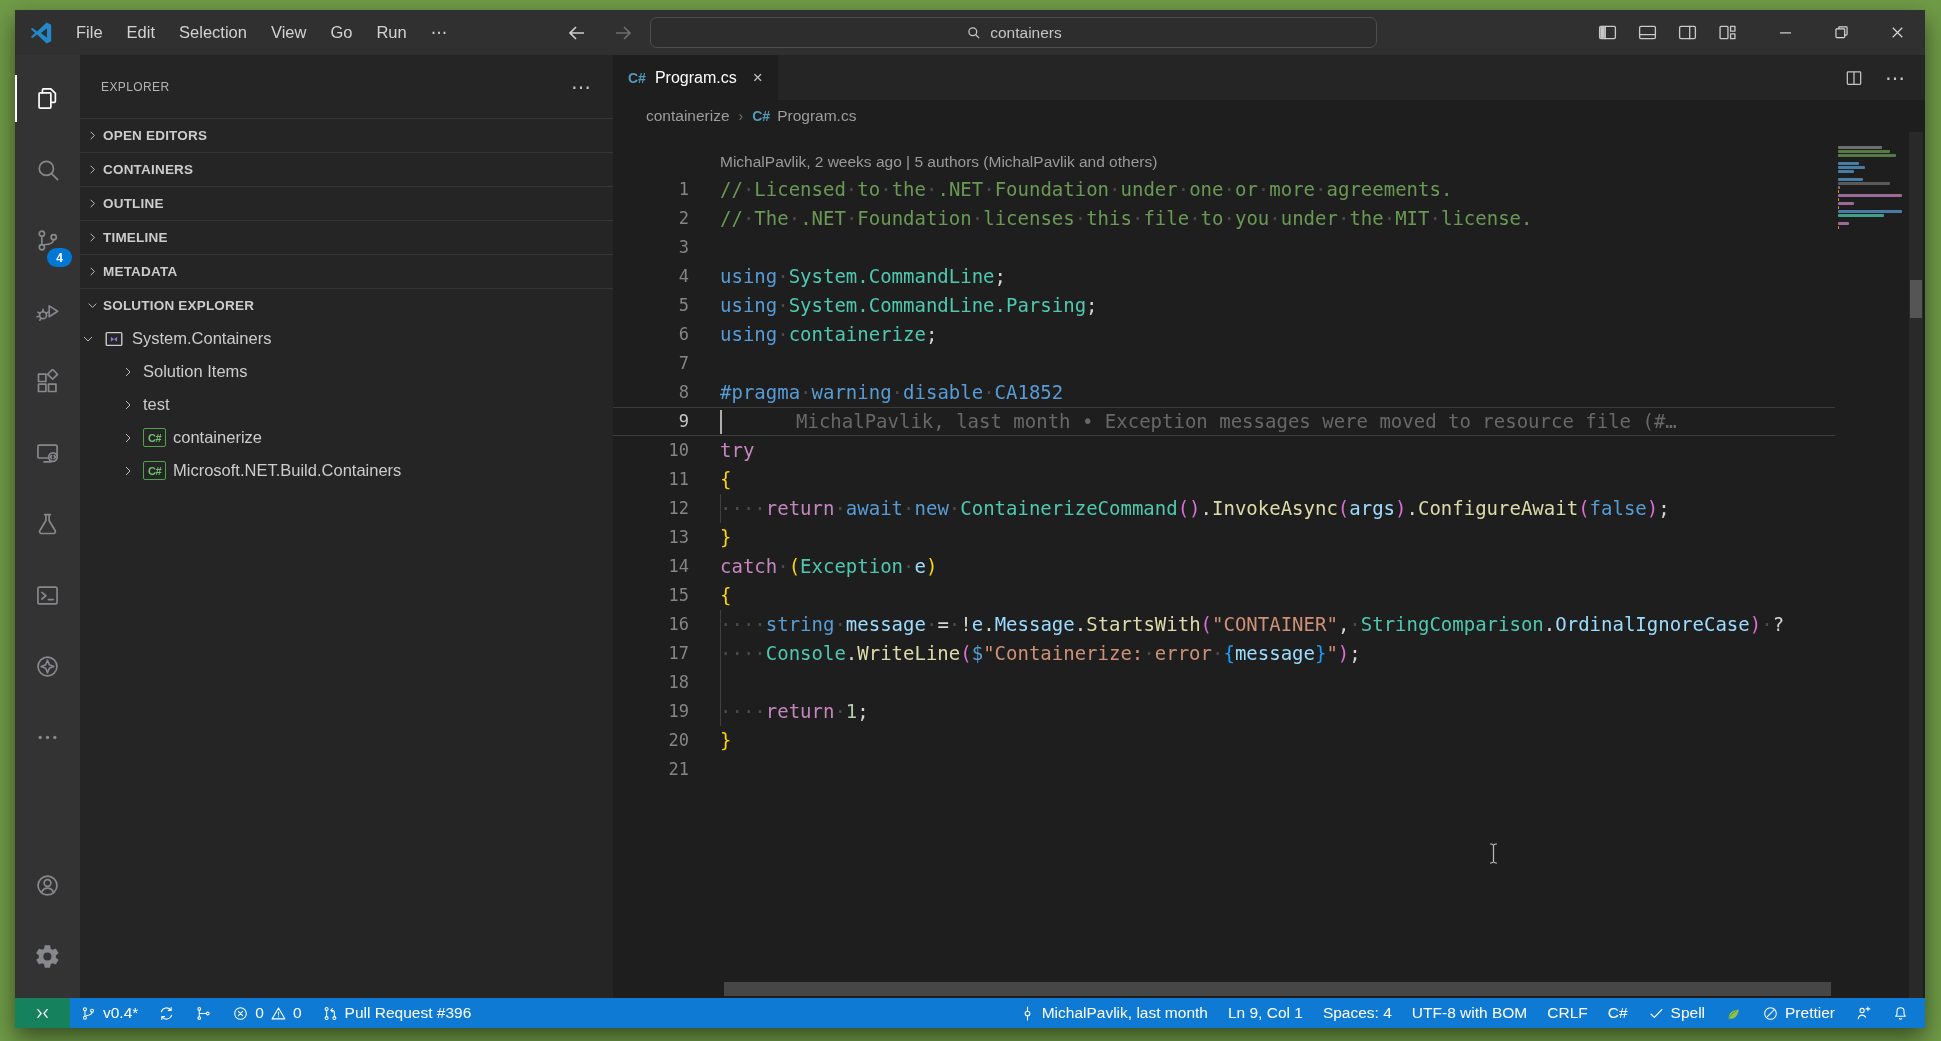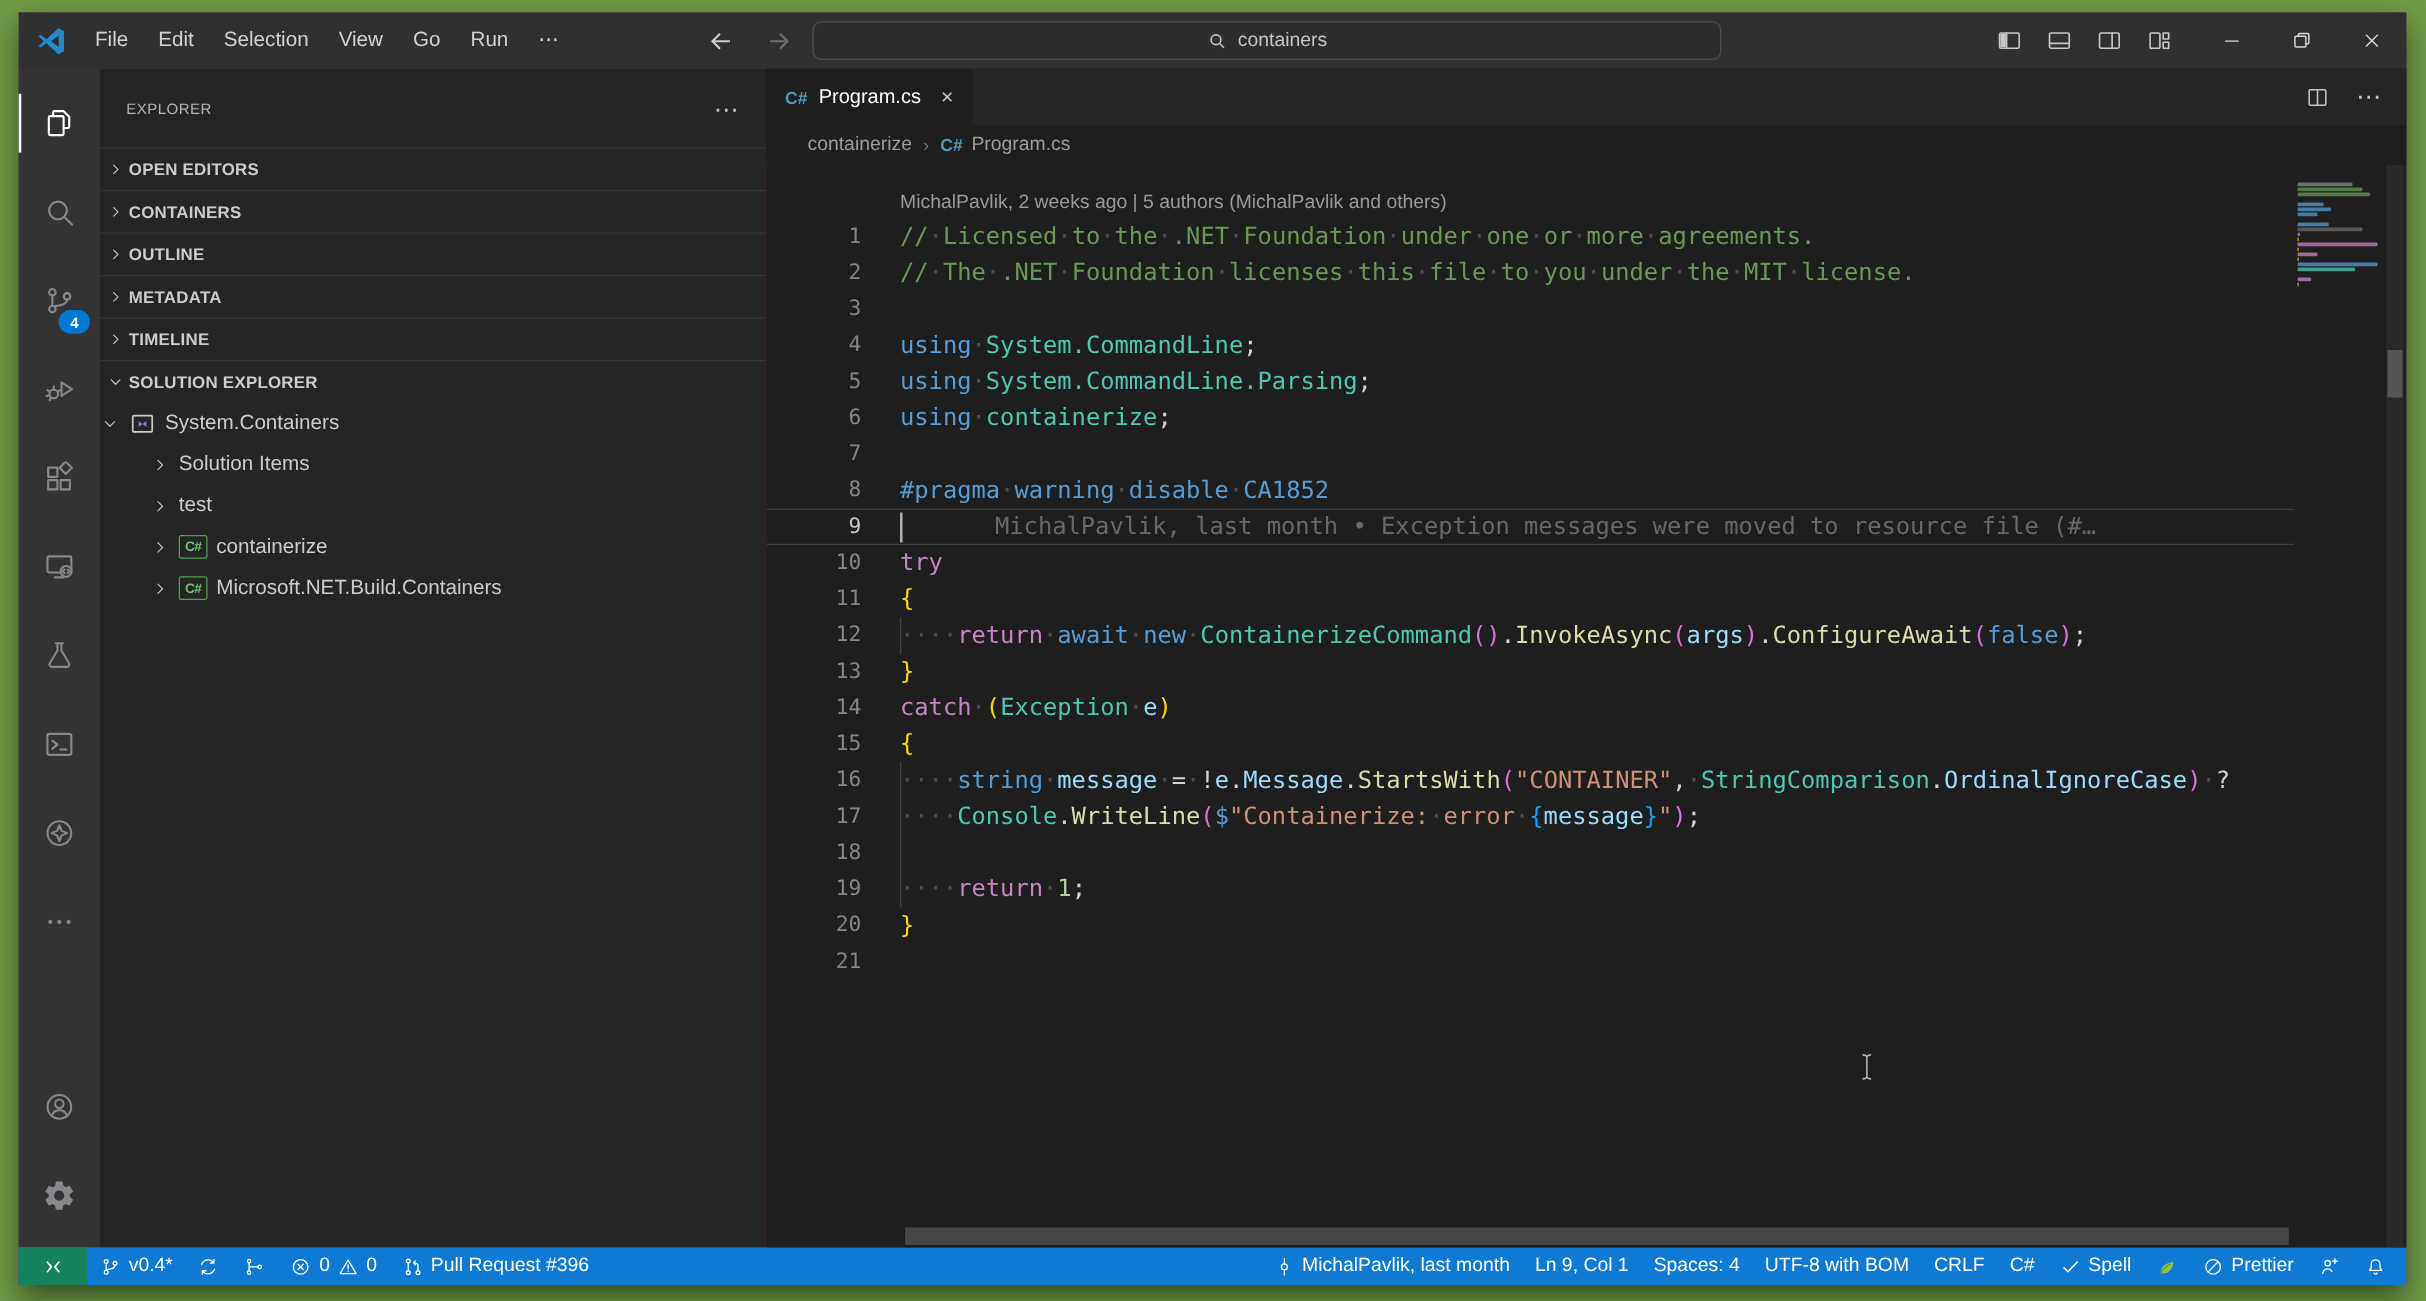--- a/index.html
+++ b/index.html
@@ -4,21 +4,21 @@
 <style>
   html,body{margin:0;padding:0;}
   body{
     width:1941px;height:1041px;overflow:hidden;position:relative;
     background:#6F9B47;
     font-family:"Liberation Sans", sans-serif;
     -webkit-font-smoothing:antialiased;
   }
   .window{
     position:absolute;left:15px;top:10px;width:1910px;height:1018px;
-    background:#701a75;box-shadow:0 10px 22px rgba(0,0,0,.5);
+    background:#0f172a;box-shadow:0 10px 22px rgba(0,0,0,.5);
     display:flex;flex-direction:column;
   }
   
   .titlebar{height:45px;background:#303031;position:relative;display:flex;align-items:center;flex:0 0 auto;}
   .logo{width:26px;height:26px;margin-left:13px;flex:0 0 auto;}
   .menus{display:flex;margin-left:10px;}
   .menu{padding:0 12px;line-height:45px;font-size:16.5px;color:#d2d2d2;cursor:default;}
   .navarrows{position:absolute;left:550px;top:0;height:45px;display:flex;align-items:center;gap:22px;}
   .navarrows .icn svg{width:24px;height:24px;}
   .nav-fwd{color:#6d6d6d;}
@@ -372,31 +372,31 @@
        <span class="slabel">OUTLINE</span>
      </div>
           <div class="section">
        <span class="chev">
               <span class="icn ">
                 <svg viewBox="0 0 24 24" fill="none" stroke="currentColor" stroke-width="1.5" stroke-linecap="round" stroke-linejoin="round">
                   <path d="M9.5 6.5 15 12l-5.5 5.5"></path>
                 </svg>
               </span>
             </span>
-       <span class="slabel">METADATA</span>
+       <span class="slabel">TIMELINE</span>
      </div>
           <div class="section">
        <span class="chev">
               <span class="icn ">
                 <svg viewBox="0 0 24 24" fill="none" stroke="currentColor" stroke-width="1.5" stroke-linecap="round" stroke-linejoin="round">
                   <path d="M9.5 6.5 15 12l-5.5 5.5"></path>
                 </svg>
               </span>
             </span>
-       <span class="slabel">TIMELINE</span>
+       <span class="slabel">METADATA</span>
      </div>
           <div class="section">
        <span class="chev">
               <span class="icn ">
                 <svg viewBox="0 0 24 24" fill="none" stroke="currentColor" stroke-width="1.5" stroke-linecap="round" stroke-linejoin="round">
                   <path d="M6.5 9.5 12 15l5.5-5.5"></path>
                 </svg>
               </span>
             </span>
        <span class="slabel">SOLUTION EXPLORER</span>

